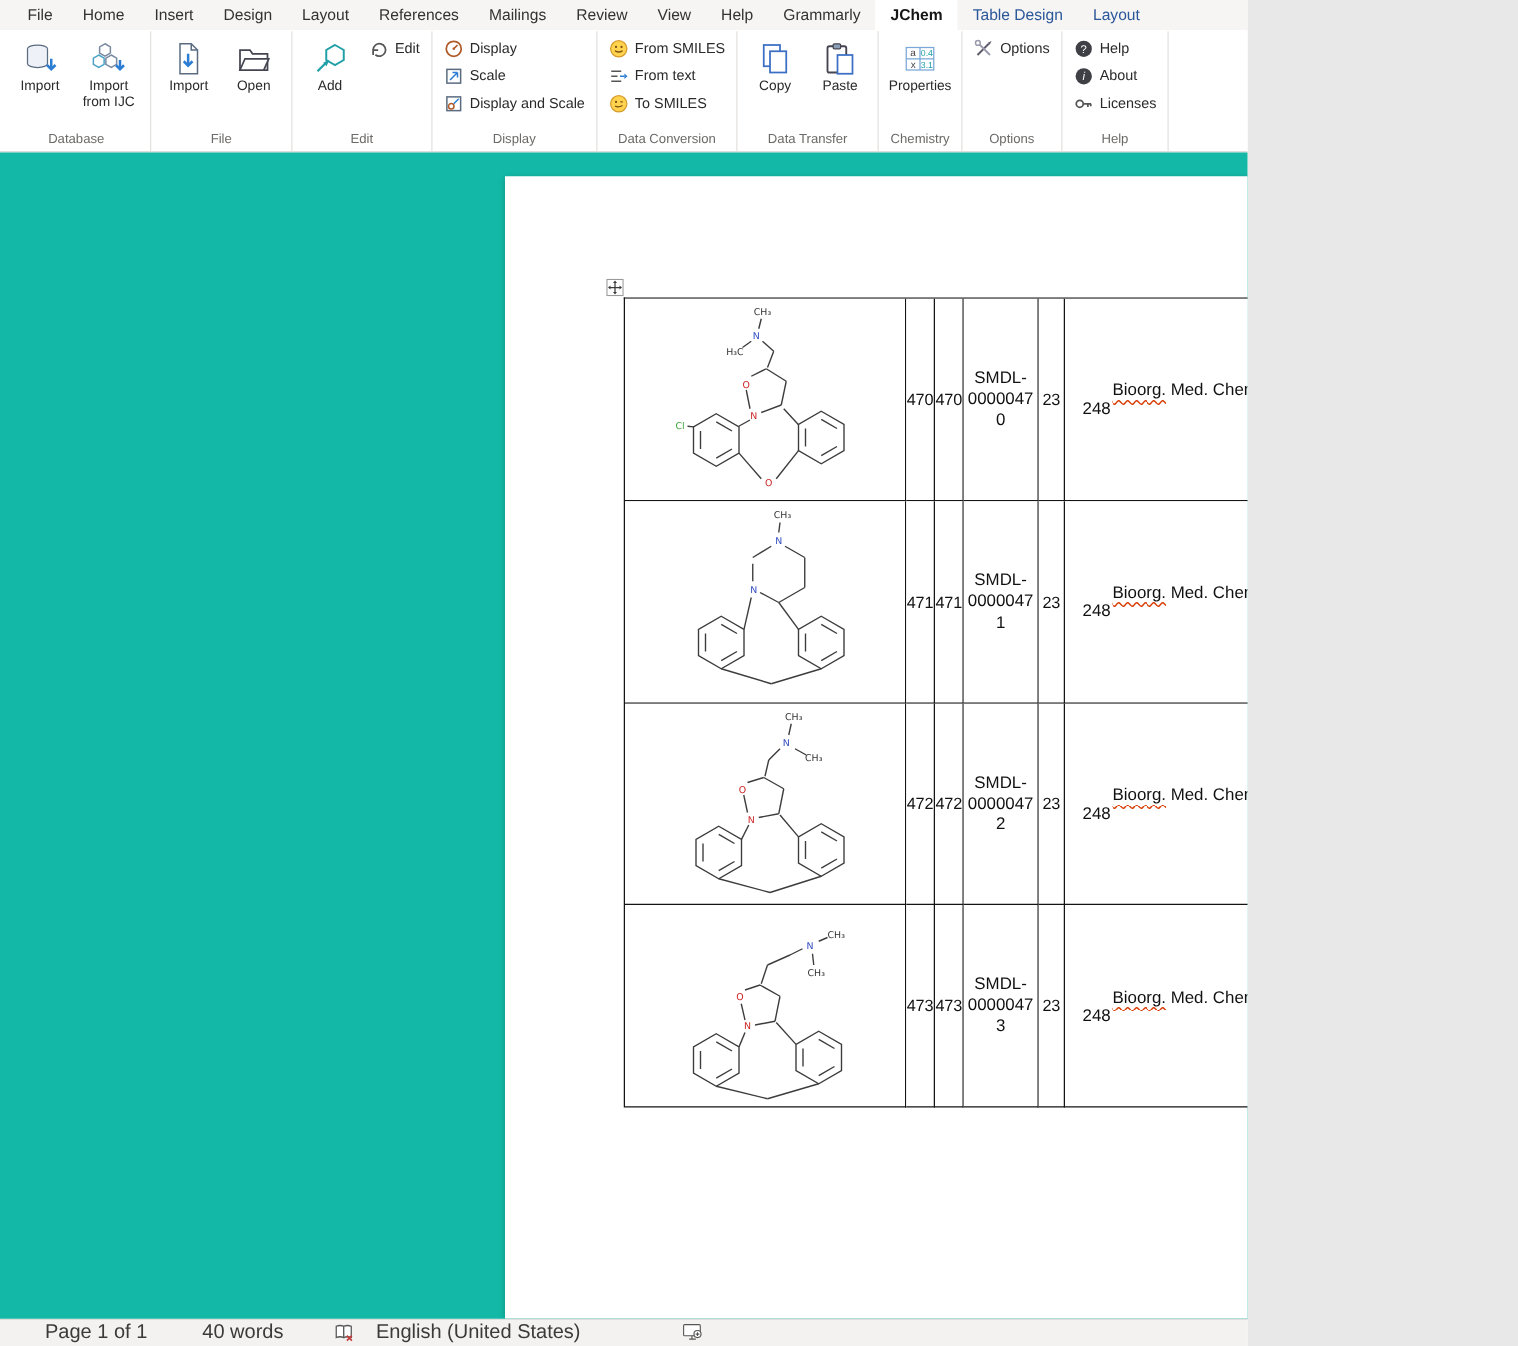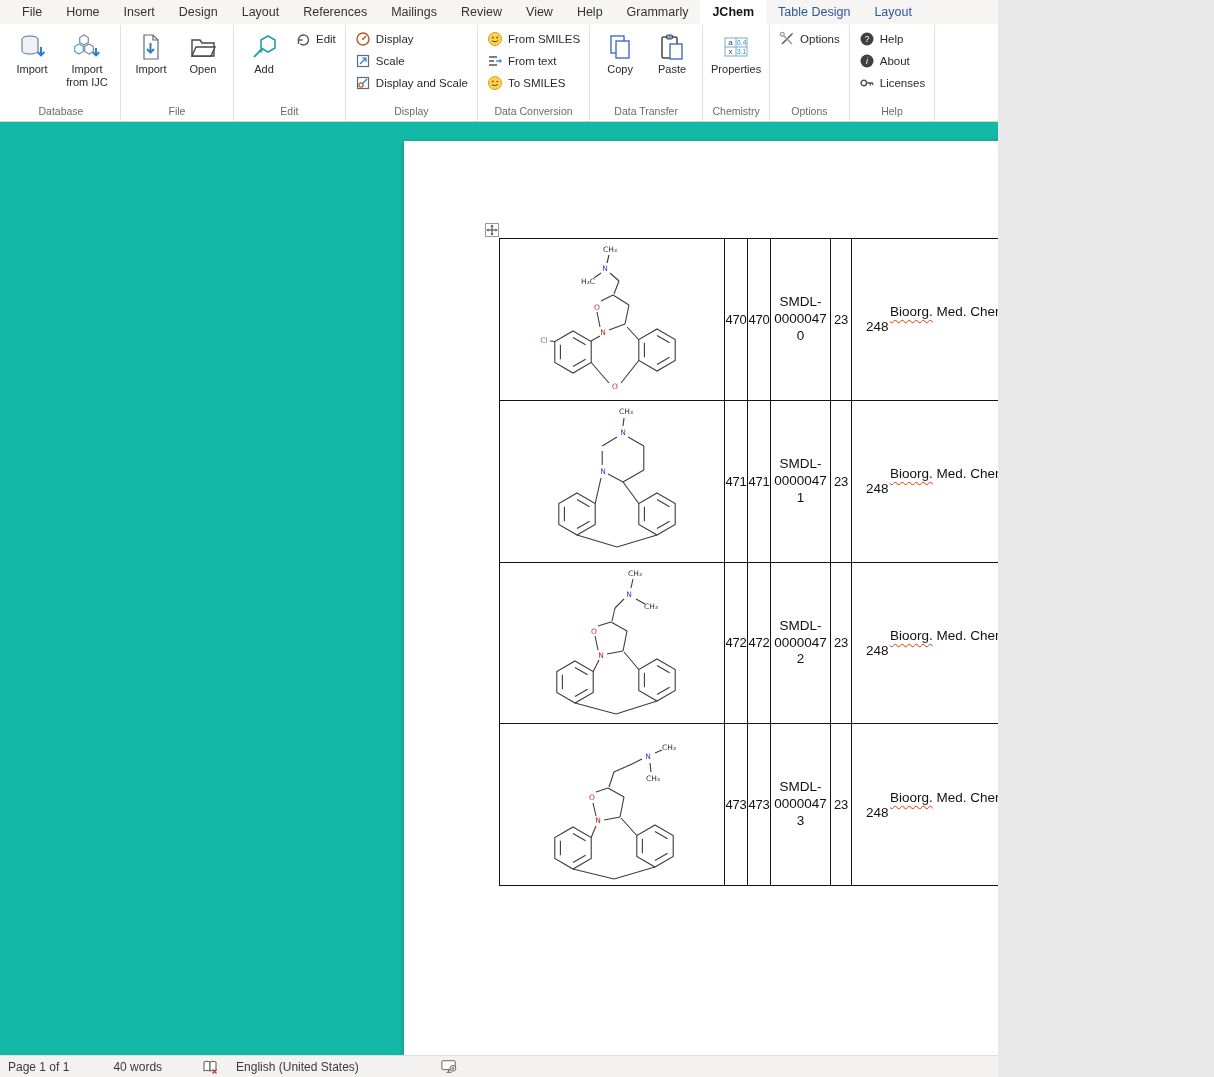--- a/index.html
+++ b/index.html
@@ -40,21 +40,21 @@
   .molecule text { font-family:"DejaVu Sans",sans-serif; font-size:7.5px; fill:#333; text-anchor:middle; }
   .molecule .aN { fill:#2b48c0; }
   .molecule .aO { fill:#cc2222; }
   .molecule .aCl { fill:#3aa33a; }
   .molecule line, .molecule polyline, .molecule polygon { stroke:#3c3c3c; stroke-width:1.1; fill:none; }
   .move-handle { position:absolute; left:81px; top:82px; width:14px; height:14px; }
   .resize-handle { position:absolute; left:745px; top:747px; width:12px; height:12px; background:#fff; border:1px solid #8a8a8a; }
   .caret { position:absolute; left:103px; top:235px; width:1.5px; height:13px; background:#000; }
 
   
-  .statusbar { height:22px; background:#f3f2f1; border-top:1px solid #e0dedc; display:flex; align-items:flex-start; font-size:12px; color:#3b3a39; flex:0 0 auto; }
+  .statusbar { height:22px; background:#f3f2f1; border-top:1px solid #e0dedc; display:flex; align-items:flex-end; font-size:16px; color:#3b3a39; flex:0 0 auto;padding-left:28px; }
   .status-item { padding:0 8px; display:flex; align-items:center; gap:4px; height:22px; }
   .st-words { margin-left:28px; }
   .st-spell { margin-left:24px; }
   .st-lang { margin-left:2px; }
   .st-disp { margin-left:66px; }
 </style>
 </head>
 <body>
 
 <div class="app">

